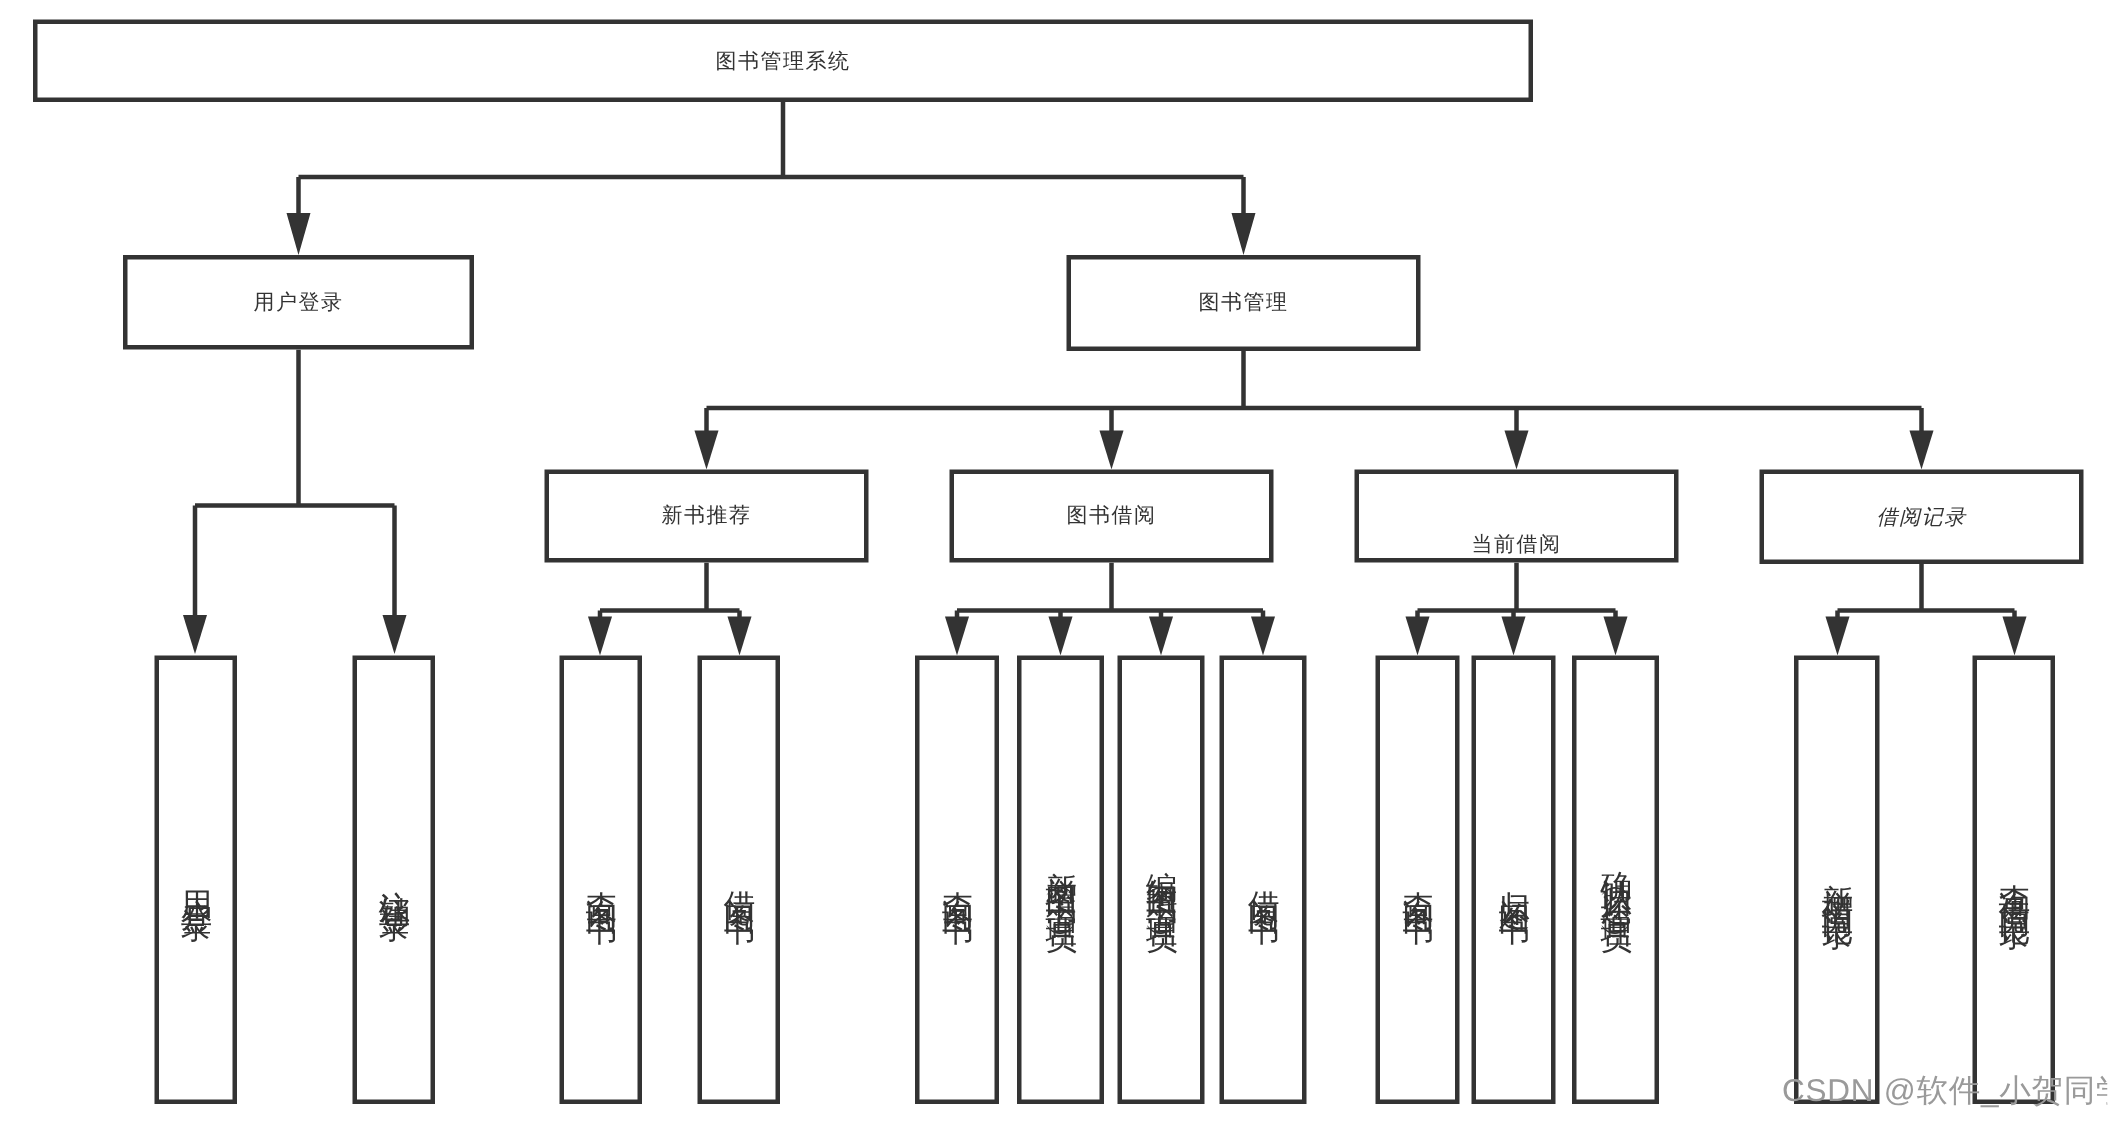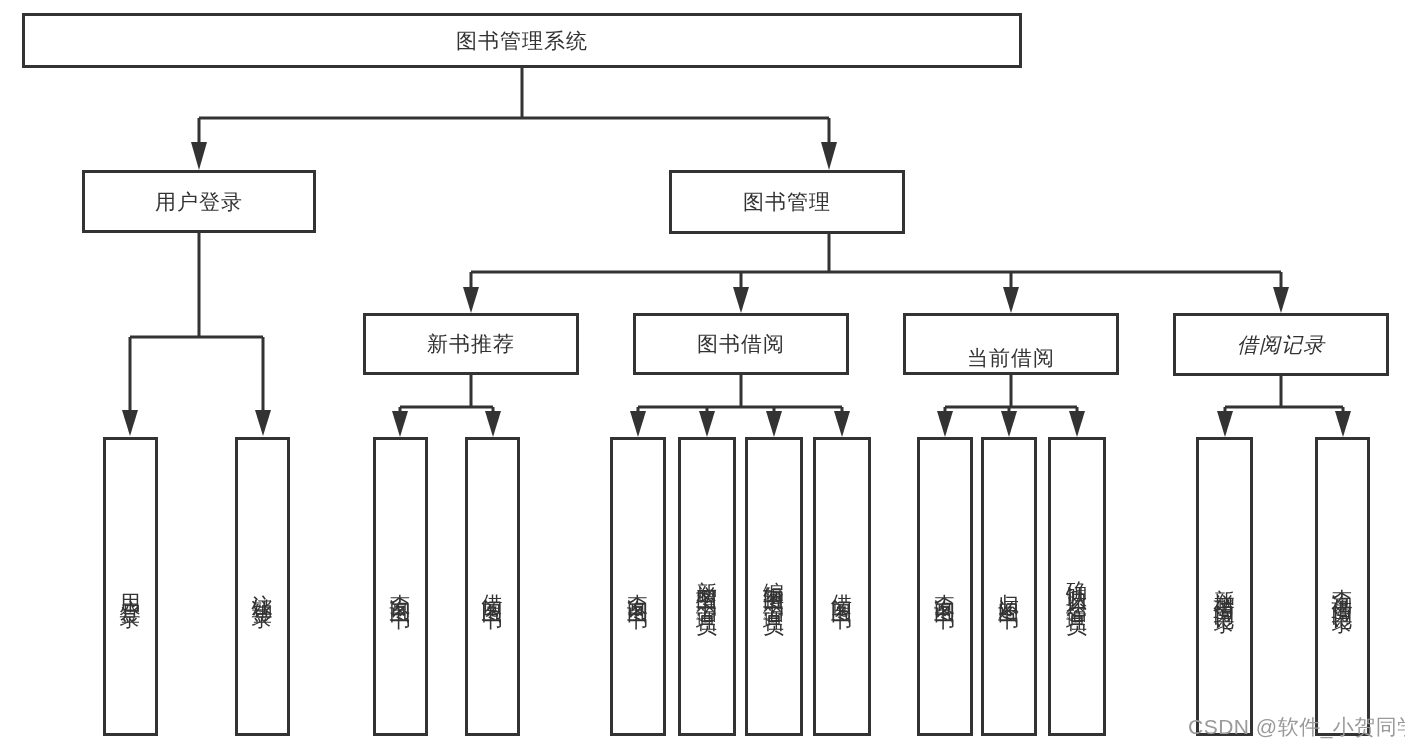--- a/index.html
+++ b/index.html
@@ -14,21 +14,21 @@
     position:absolute;
     box-sizing:border-box;
     border:3px solid #333333;
     background:#ffffff;
     display:flex;
     align-items:center;
     justify-content:center;
     color:#333333;
   }
   .h-label{
-    font-size:21px;
+    font-size:14px;
     letter-spacing:1px;
     white-space:nowrap;
   }
   .v-node{
     width:56px;top:437px;height:299px;
   }
   .v-label{
     writing-mode:vertical-rl;
     text-orientation:mixed;
     font-size:21px;
@@ -44,21 +44,21 @@
     z-index:2;
     font-size:21px;
     color:#9a9a9a;
     white-space:nowrap;
     letter-spacing:0.5px;
   }
   
   #n-root{left:22px;top:13px;width:1000px;height:55px;}
   
   #n-userlogin{left:82px;top:170px;width:234px;height:63px;}
-  #n-bookmgmt{left:669px;top:170px;width:236px;height:64px;}
+  #n-bookmgmt{left:711px;top:170px;width:236px;height:64px;}
   
   #n-newbook{left:363px;top:313px;width:216px;height:62px;}
   #n-bookborrow{left:633px;top:313px;width:216px;height:62px;text-align:right;}
   #n-currentborrow{left:903px;top:313px;width:216px;height:62px;align-items:flex-end;}
   #n-borrowrecord{left:1173px;top:313px;width:216px;height:63px;font-style:italic;}
   
   #leaf-0{left:103px;width:55px;}
   #leaf-1{left:235px;width:55px;}
   #leaf-2{left:373px;width:55px;}
   #leaf-3{left:465px;width:55px;}

